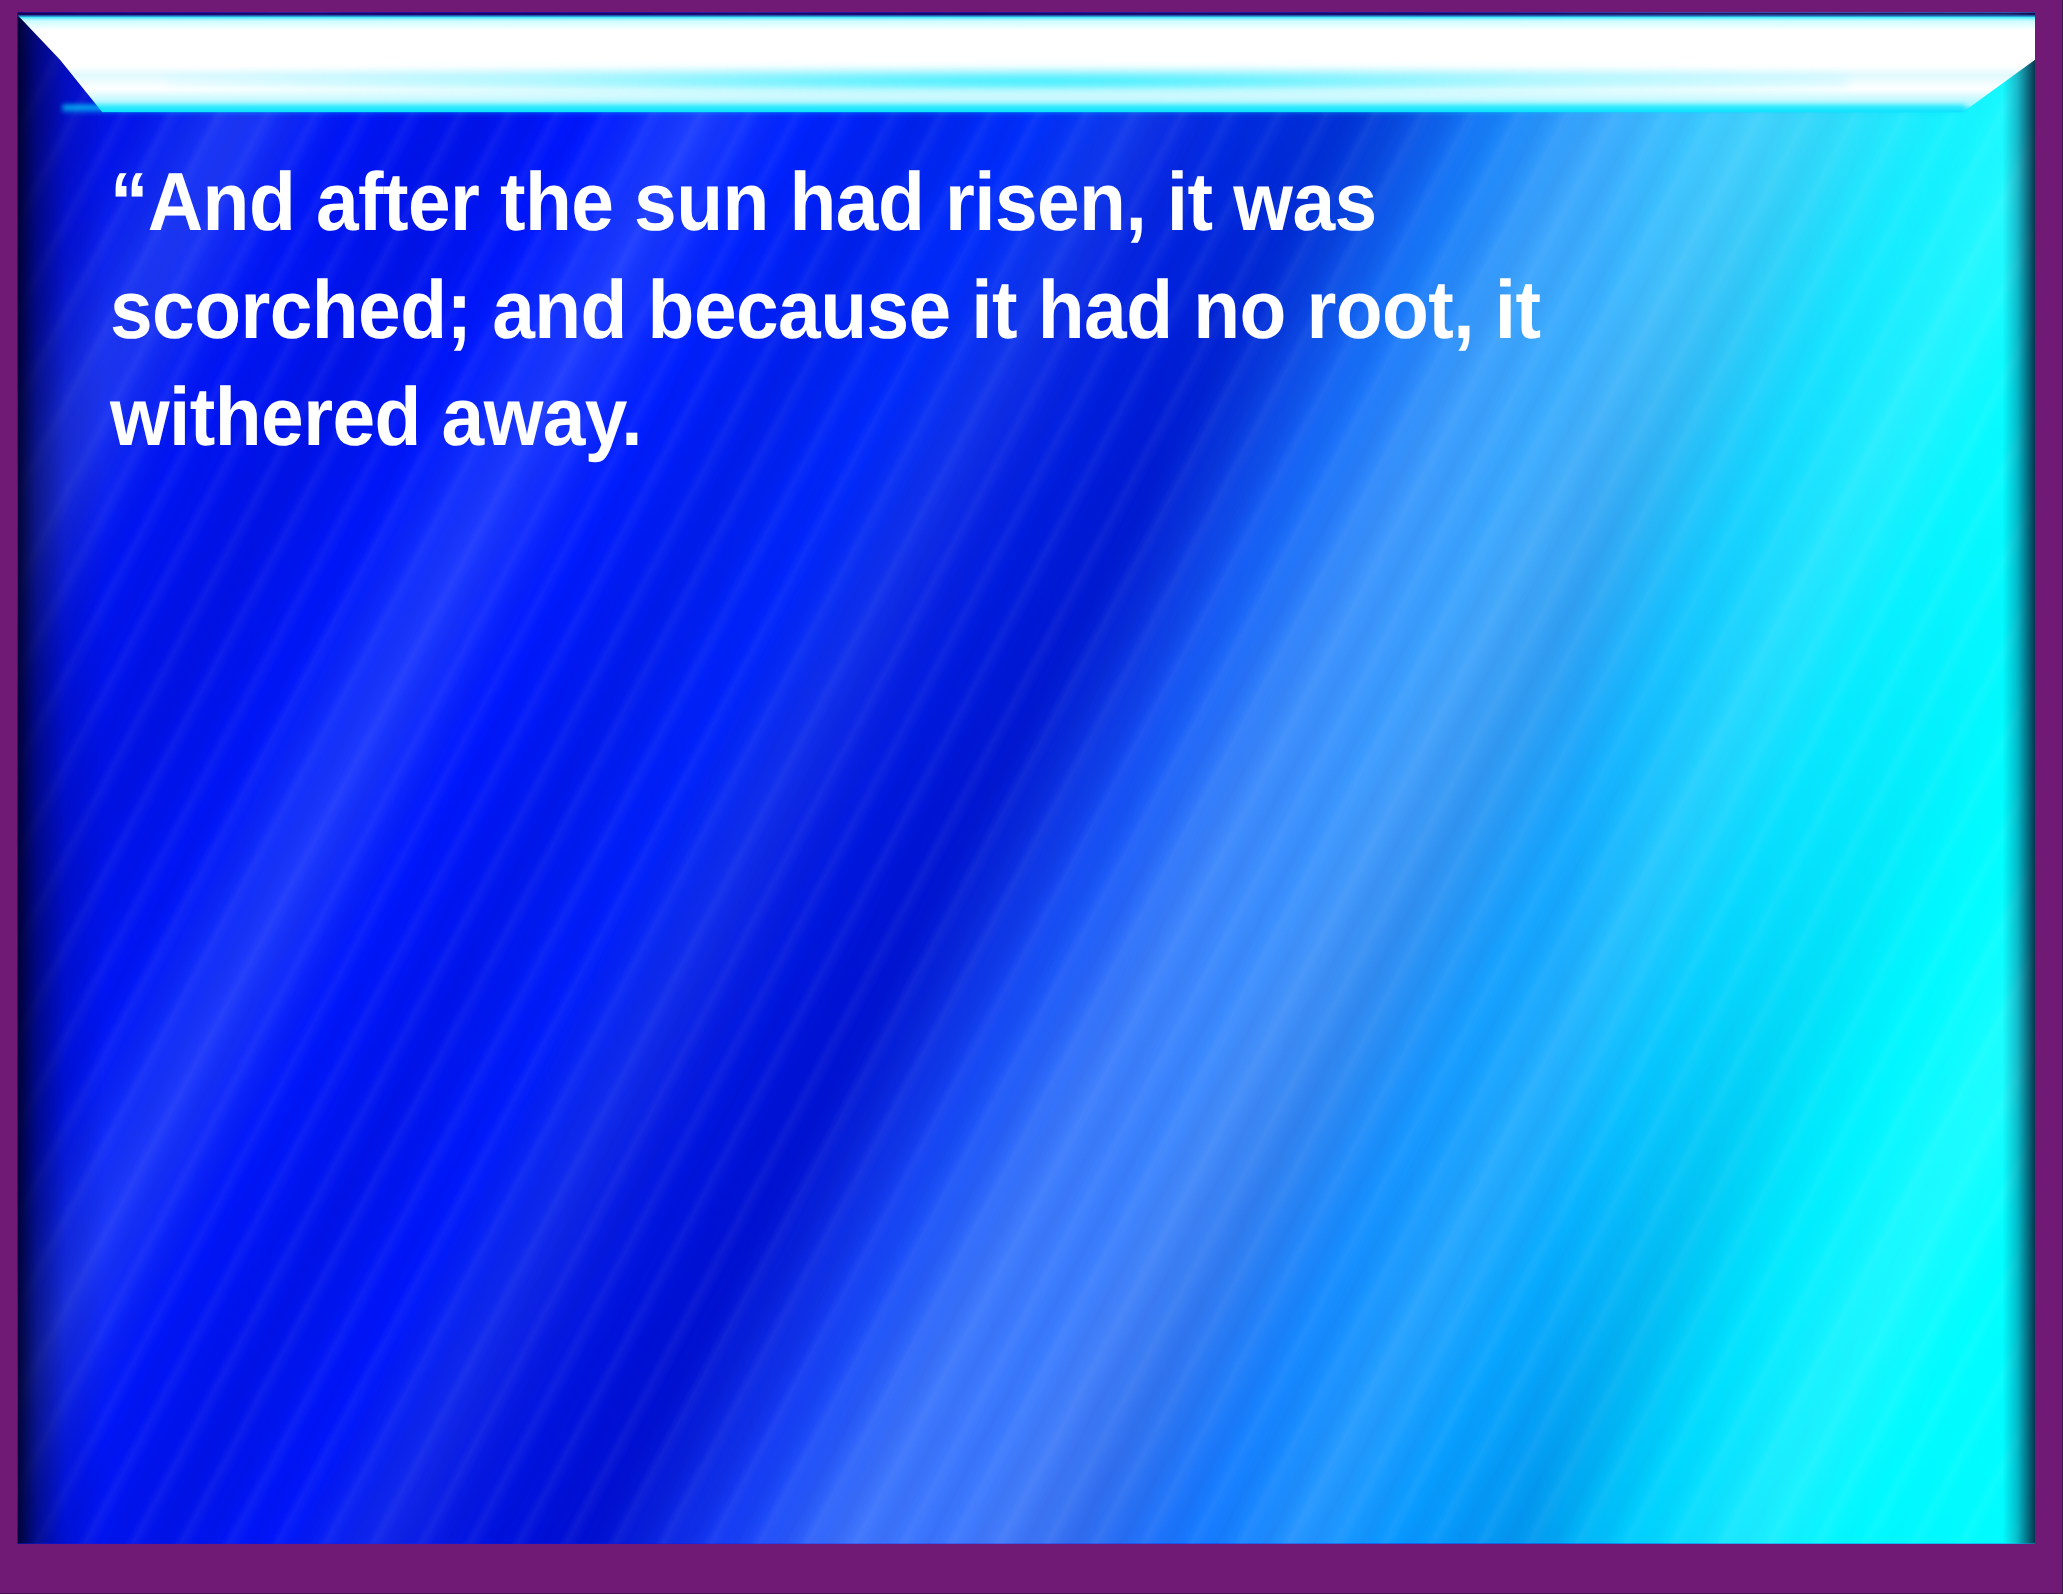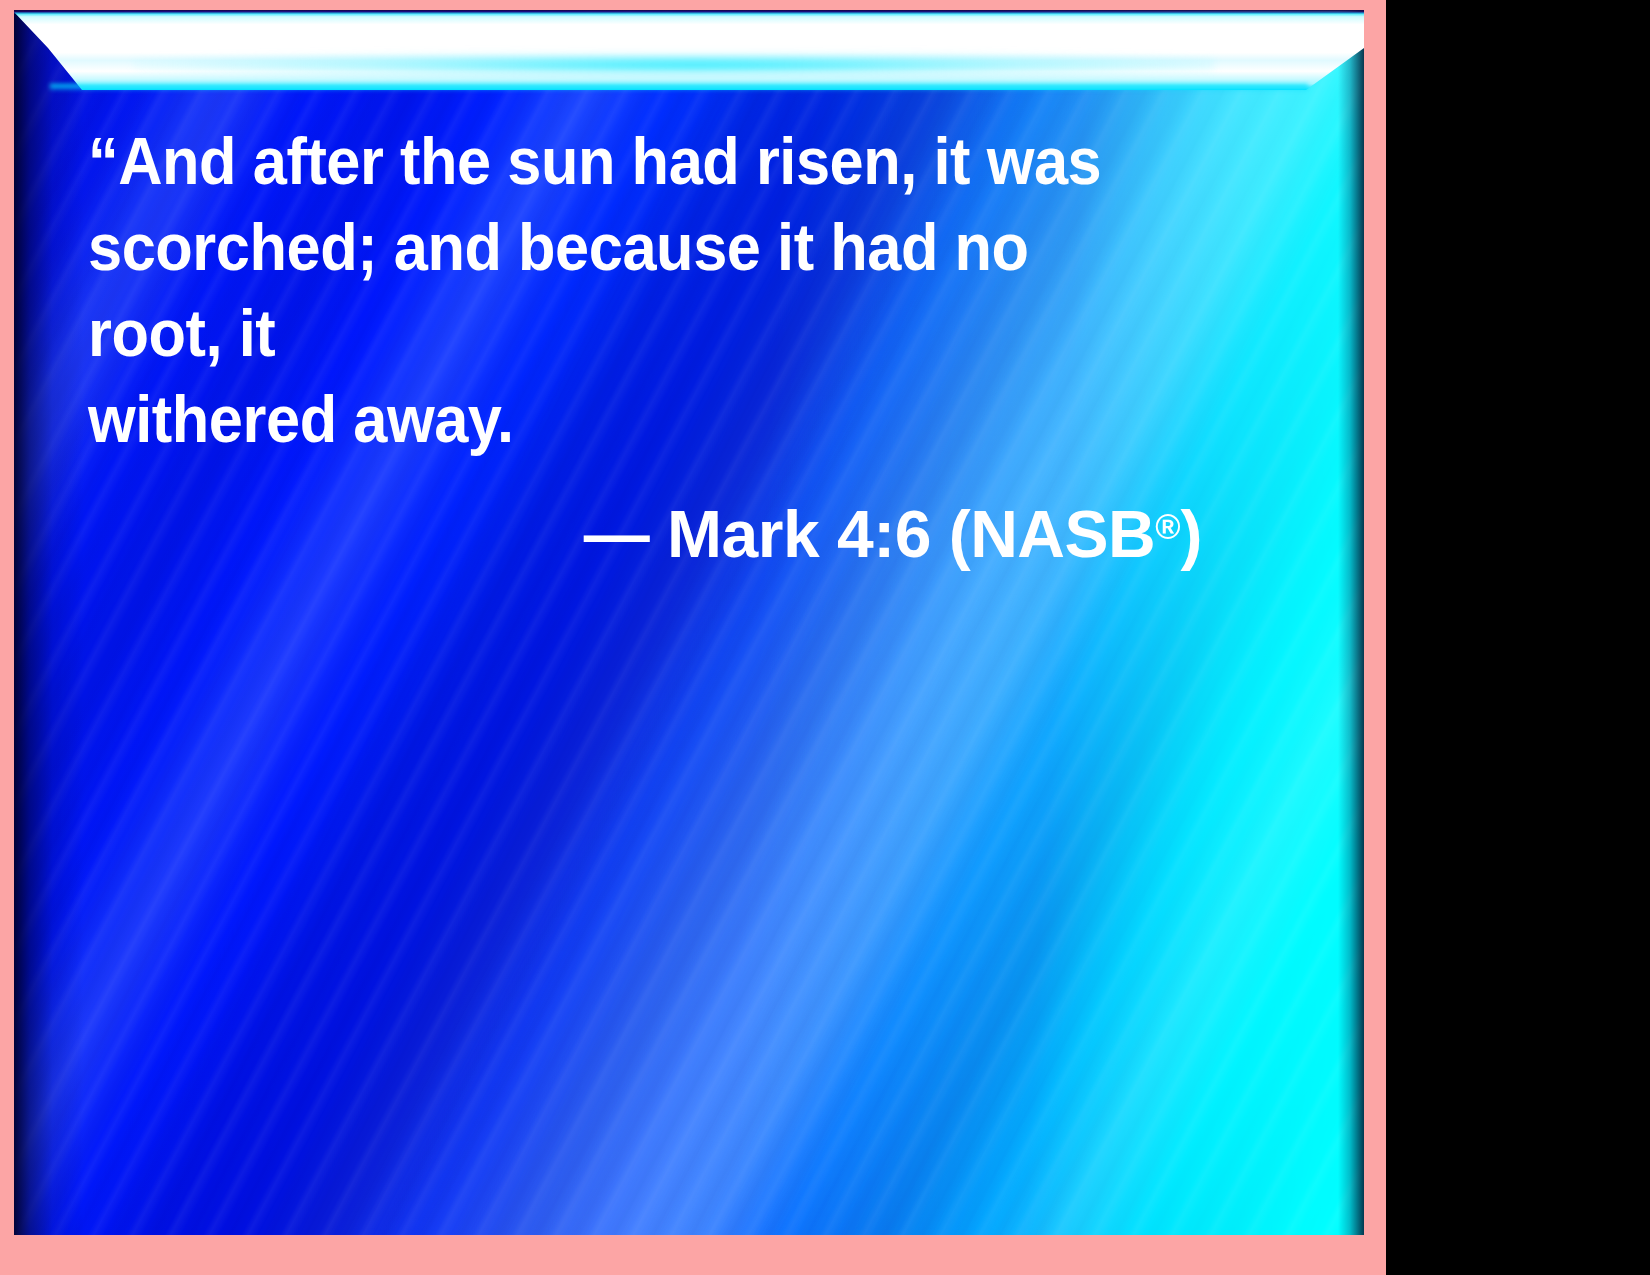--- a/index.html
+++ b/index.html
@@ -4,23 +4,23 @@
 <title>Bible Verse Slide</title>
 <style>
   html, body {
     margin: 0;
     padding: 0;
     background: #000000;
   }
 
   .slide {
     position: relative;
-    width: 1386px;
+    width: 1650px;
     height: 1275px;
-    background: #fca5a5;
+    background: #701a75;
     overflow: hidden;
     font-family: "Liberation Sans", "DejaVu Sans", sans-serif;
   }
 
   
   .artwork {
     position: absolute;
     left: 14px;
     top: 10px;
     right: 22px;
@@ -273,18 +273,17 @@
     </div>
 
     <div class="verse-block">
 
       <p class="verse-text">“And after the sun had risen, it was</p>
 
       <p class="verse-text">scorched; and because it had no root, it</p>
 
       <p class="verse-text">withered away.</p>
 
-      <p class="attribution"><span>—</span><span> </span><span>Mark 4:6</span><span> </span><span>(</span><span>NASB</span><span class="reg">®</span><span>)</span></p>
 
     </div>
 
   </div>
 </div>
 
 </body></html>

